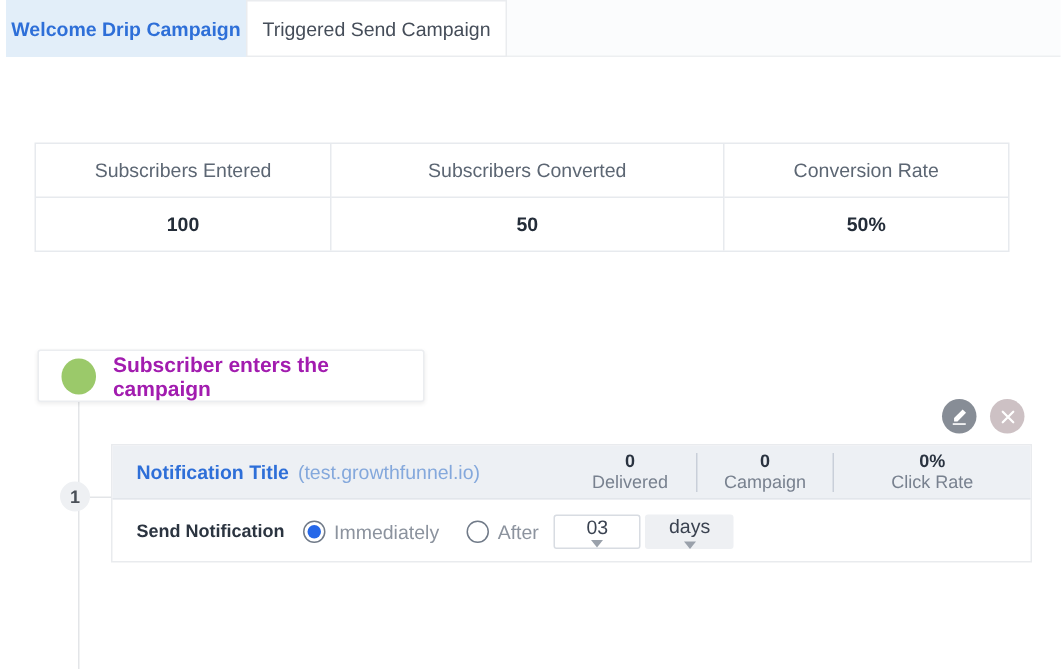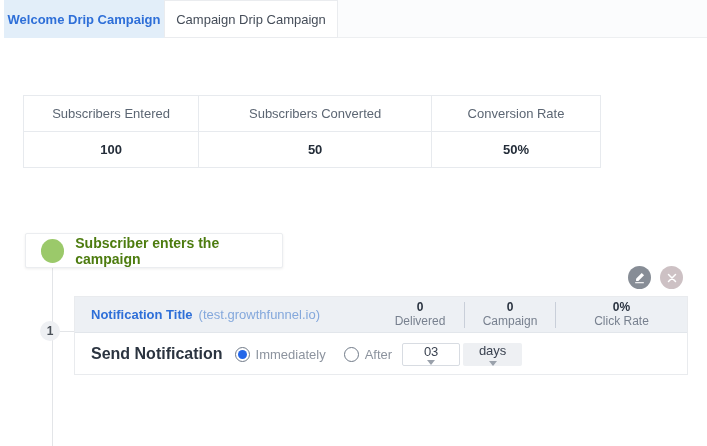--- a/index.html
+++ b/index.html
@@ -13,37 +13,37 @@
   }
 
   
   .tabbar { position: absolute; left: 4px; top: 0; width: 707px; height: 38px; display: flex; }
   .tab { display: flex; align-items: center; justify-content: center; font-size: 13px; cursor: pointer; }
   .tab.active { width: 160px; background: #e2eef9; color: #2e6fd8; font-weight: bold; }
   .tab.inactive { width: 174px; background: #ffffff; color: #454d59; border: 1px solid #eaecef; }
   .tab-filler { flex: 1; background: #fbfcfd; border-bottom: 1px solid #edeff1; }
 
   
-  .stats-table { position: absolute; left: 23px; top: 95px; width: 578px; border: 1px solid #e7eaee; }
+  .stats-table { position: absolute; left: 23px; top: 95px; width: 650px; border: 1px solid #e7eaee; }
   .stats-row { display: flex; }
   .stats-cell { display: flex; align-items: center; justify-content: center; border-right: 1px solid #e7eaee; }
   .stats-cell:last-child { border-right: none; }
   .c1 { width: 197px; } .c2 { width: 262px; } .c3 { width: 189px; }
   .stats-head .stats-cell { height: 36px; font-size: 13px; color: #5c6673; border-bottom: 1px solid #e7eaee; }
   .stats-vals .stats-cell { height: 35px; font-size: 13px; font-weight: bold; color: #242d39; }
 
   
   .trigger-node {
     position: absolute; left: 25px; top: 233px; width: 258px; height: 35px;
     background: #ffffff; border: 1px solid #ebedf0; border-radius: 2px;
     box-shadow: 0 1px 3px rgba(0,0,0,0.07);
     display: flex; align-items: center; cursor: pointer;
   }
   .green-dot { width: 24px; height: 24px; border-radius: 50%; background: #9bc96a; margin-left: 15px; }
-  .trigger-label { margin-left: 11px; font-size: 14px; font-weight: bold; color: #4d7c0f; }
+  .trigger-label { margin-left: 11px; font-size: 14px; font-weight: bold; color: #a21caf; }
 
   .vline { position: absolute; left: 52px; top: 268px; width: 1px; height: 178px; background: #e3e5e8; }
   .connector { position: absolute; left: 60px; top: 331px; width: 14px; height: 1px; background: #e3e5e8; }
   .step-badge {
     position: absolute; left: 40px; top: 321px; width: 20px; height: 20px; border-radius: 50%;
     background: #eef0f3; display: flex; align-items: center; justify-content: center;
     font-size: 12px; font-weight: bold; color: #4a5058;
   }
 
   
@@ -60,41 +60,41 @@
   .card-title { margin-left: 16px; font-size: 13px; font-weight: bold; color: #2e6fd8; }
   .card-subtitle { margin-left: 6px; font-size: 13px; color: #84a8dc; }
   .hdr-stats { margin-left: auto; display: flex; align-items: center; height: 100%; }
   .stat-col { display: flex; flex-direction: column; align-items: center; justify-content: center; }
   .stat-col.w1 { width: 88px; } .stat-col.w2 { width: 90px; } .stat-col.w3 { width: 131px; }
   .stat-val { font-size: 12px; font-weight: bold; color: #2a3340; line-height: 14px; }
   .stat-lbl { font-size: 12px; color: #78818f; line-height: 15px; }
   .stat-div { width: 1px; height: 26px; background: #c9cfd9; }
 
   .card-row { height: 42px; display: flex; align-items: center; padding-left: 16px; }
-  .send-label { font-size: 16px; font-weight: bold; color: #2b3440; margin-right: 12px; }
+  .send-label { font-size: 12px; font-weight: bold; color: #2b3440; margin-right: 12px; }
   .radio-opt { display: flex; align-items: center; cursor: pointer; }
   .radio-opt + .radio-opt { margin-left: 18px; }
   .radio-ring { width: 15px; height: 15px; border-radius: 50%; border: 1px solid #707a88;
     display: flex; align-items: center; justify-content: center; background: #fff; }
   .radio-ring.sel .dot { width: 9px; height: 9px; border-radius: 50%; background: #2567e8; }
   .radio-text { margin-left: 6px; font-size: 13px; color: #8c939e; }
 
   .select { height: 23px; display: flex; align-items: center; justify-content: space-between;
     font-size: 13px; color: #3a4250; cursor: pointer; padding: 0 8px; flex-direction: column; }
   .select-num { width: 58px; margin-left: 10px; background: #fff; border: 1px solid #d8dce2; border-radius: 2px; }
   .select-unit { width: 59px; margin-left: 3px; background: #eef0f3; border-radius: 2px; }
   .caret { width: 0; height: 0; border-left: 4px solid transparent; border-right: 4px solid transparent;
     border-top: 5px solid #9aa1ab; }
 </style>
 </head>
 <body>
 
 <div class="tabbar">
   <div class="tab active">Welcome Drip Campaign</div>
-  <div class="tab inactive">Campaign Drip Campaign</div>
+  <div class="tab inactive">Triggered Send Campaign</div>
   <div class="tab-filler"></div>
 </div>
 
 <div class="stats-table">
   <div class="stats-row stats-head">
     <div class="stats-cell c1">Subscribers Entered</div>
     <div class="stats-cell c2">Subscribers Converted</div>
     <div class="stats-cell c3">Conversion Rate</div>
   </div>
   <div class="stats-row stats-vals">

